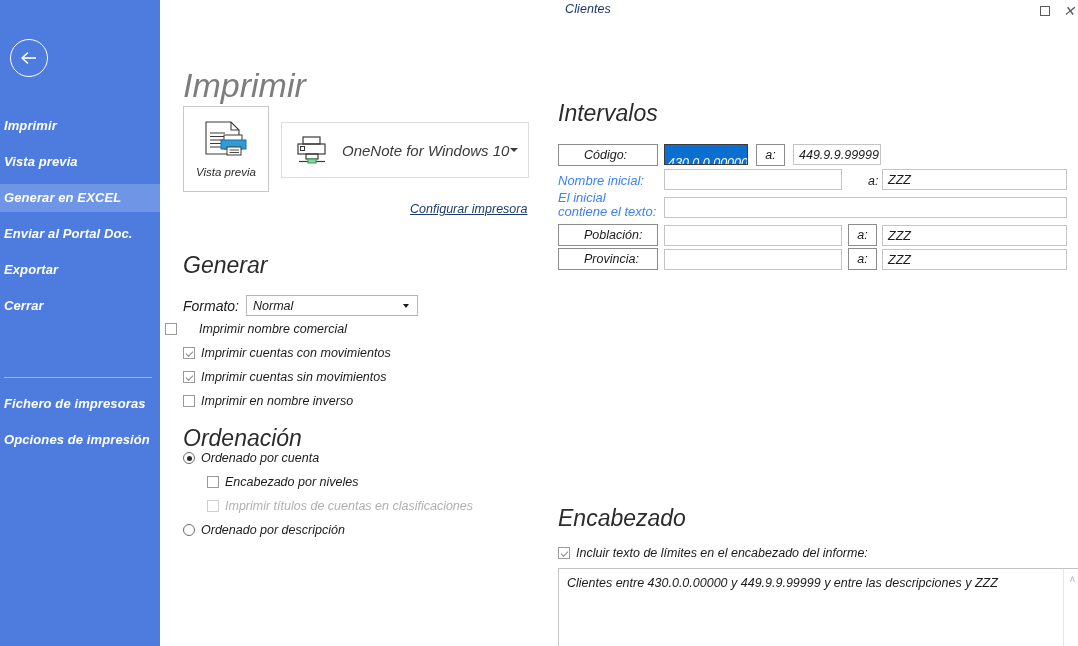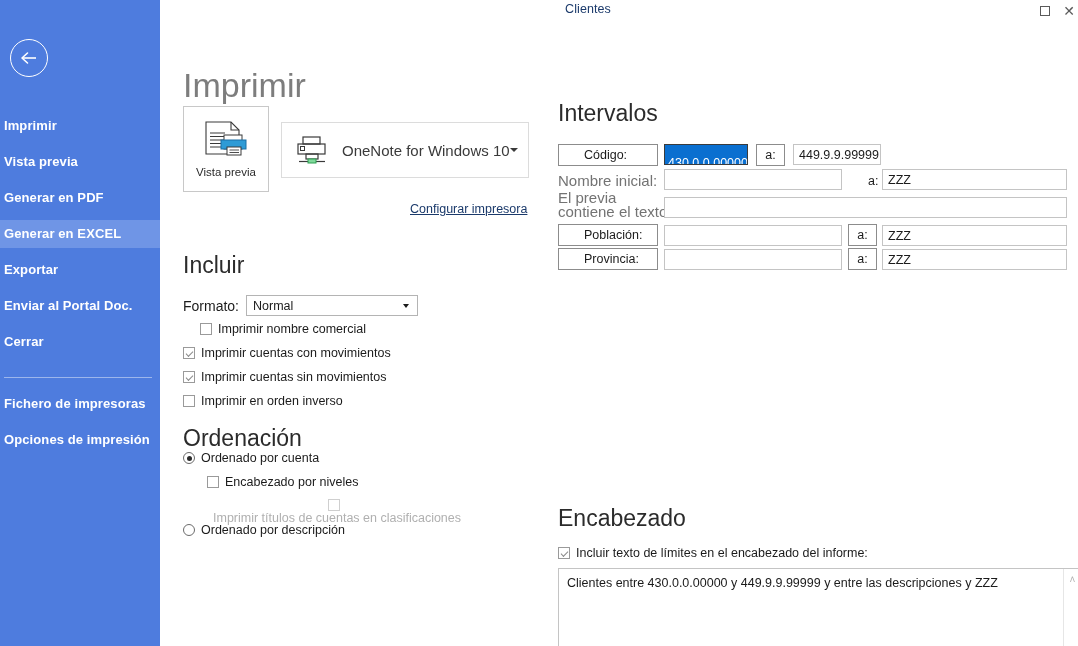--- a/index.html
+++ b/index.html
@@ -4,21 +4,21 @@
 <style>
   * { box-sizing: border-box; }
   html, body {
     margin: 0; padding: 0;
     width: 1078px; height: 646px;
     overflow: hidden;
     background: #ffffff;
     font-family: "Liberation Sans", sans-serif;
     -webkit-font-smoothing: antialiased;
   }
-  #app { position: relative; width: 1078px; height: 646px; background: #fff; }
+  #app { position: relative; width: 1078px; height: 646px; background: #fff; font-style: italic; }
 
   
   .titlebar {
     position: absolute; left: 160px; top: 0; right: 0; height: 22px;
     background: #ffffff;
   }
   .titlebar-text {
     position: absolute; left: 405px; top: 2px;
     font-size: 12.5px; color: #1b3a6b; letter-spacing: .1px;
   }
@@ -163,21 +163,21 @@
   h2.encabezado { position: absolute; left: 398px; top: 483px; }
 
   .field-btn {
     position: absolute; height: 22px;
     border: 1px solid #8c8c8c; background: #fff;
     display: flex; align-items: center; justify-content: center;
     font-size: 12.5px; color: #1b1b1b; cursor: pointer;
   }
   .field-btn.left-align { justify-content: flex-start; padding-left: 25px; }
   .plain-label {
-    position: absolute; font-size: 15px; color: #737373;
+    position: absolute; font-size: 13px; color: #3b82f6;
     line-height: 14px;
   }
   .txt {
     position: absolute; height: 21px;
     border: 1px solid #c4c4c4; background: #fff;
     font-size: 12.5px; color: #1b1b1b;
     display: flex; align-items: center; padding-left: 5px;
     cursor: text; overflow: hidden; white-space: nowrap;
   }
   .txt.focused {
@@ -237,24 +237,23 @@
     <div class="back-btn">
       <svg class="back-arrow" width="20" height="16" viewBox="0 0 20 16">
         <path d="M3 8 H17" stroke="#ffffff" stroke-width="1.6" fill="none"></path>
         <path d="M8.5 3 L3 8 L8.5 13" stroke="#ffffff" stroke-width="1.6" fill="none" stroke-linejoin="round" stroke-linecap="round"></path>
       </svg>
     </div>
 
     <div class="nav">
       <div class="nav-item">Imprimir</div>
       <div class="nav-item">Vista previa</div>
-      <div class="nav-item">Generar en PDF</div>
       <div class="nav-item selected">Generar en EXCEL</div>
+      <div class="nav-item">Enviar al Portal Doc.</div>
       <div class="nav-item">Exportar</div>
-      <div class="nav-item">Enviar al Portal Doc.</div>
       <div class="nav-item">Cerrar</div>
     </div>
 
     <div class="nav-divider"></div>
 
     <div class="nav-bottom">
       <div class="nav-item">Fichero de impresoras</div>
       <div class="nav-item">Opciones de impresión</div>
     </div>
   </div>
@@ -293,60 +292,60 @@
         <rect x="10" y="19" width="12" height="5" fill="none" stroke="#3a3a3a" stroke-width="1.2"></rect>
         <path d="M3 26.5 H29" stroke="#3a3a3a" stroke-width="1.2"></path>
         <rect x="12" y="24" width="8" height="4" fill="#7fd99a" stroke="#2f9e52" stroke-width="1"></rect>
       </svg>
       <div class="printer-name">OneNote for Windows 10</div>
       <div class="printer-caret"></div>
     </div>
 
     <div class="config-link">Configurar impresora</div>
 
-    <h2 class="section opciones">Incluir</h2>
+    <h2 class="section opciones">Generar</h2>
 
     <div class="formato-row">
       <div class="formato-label">Formato:</div>
       <div class="formato-select">
         <div class="formato-value">Normal</div>
         <div class="formato-caret"></div>
       </div>
     </div>
 
-    <div class="check-row" style="left:40px; top:300px;">
+    <div class="check-row" style="left:5px; top:300px;gap:16px;">
       <div class="cb"></div>
       <div class="check-label">Imprimir nombre comercial</div>
     </div>
     <div class="check-row" style="left:23px; top:324px;">
       <div class="cb checked"></div>
       <div class="check-label">Imprimir cuentas con movimientos</div>
     </div>
     <div class="check-row" style="left:23px; top:348px;">
       <div class="cb checked"></div>
       <div class="check-label">Imprimir cuentas sin movimientos</div>
     </div>
     <div class="check-row" style="left:23px; top:372px;">
       <div class="cb"></div>
-      <div class="check-label">Imprimir en orden inverso</div>
+      <div class="check-label">Imprimir en nombre inverso</div>
     </div>
 
     <h2 class="section ordenacion">Ordenación</h2>
 
     <div class="radio-row" style="left:23px; top:429px;">
       <div class="rb on"></div>
       <div class="radio-label">Ordenado por cuenta</div>
     </div>
 
     <div class="check-row" style="left:47px; top:453px;">
       <div class="cb"></div>
       <div class="check-label">Encabezado por niveles</div>
     </div>
 
-    <div class="check-row" style="left:47px; top:477px;flex-direction:column;">
+    <div class="check-row" style="left:47px; top:477px;">
       <div class="cb disabled"></div>
       <div class="check-label disabled">Imprimir títulos de cuentas en clasificaciones</div>
     </div>
 
     <div class="radio-row" style="left:23px; top:501px;">
       <div class="rb"></div>
       <div class="radio-label">Ordenado por descripción</div>
     </div>
 
     <h2 class="section intervalos">Intervalos</h2>
@@ -356,21 +355,21 @@
       <span class="sel">430.0.0.00000</span>
     </div>
     <div class="field-btn" style="left:596px; top:122px; width:29px;">a:</div>
     <div class="txt" style="left:633px; top:122px; width:88px;">449.9.9.99999</div>
 
     <div class="plain-label" style="left:398px; top:152px;">Nombre inicial:</div>
     <div class="txt" style="left:504px; top:147px; width:178px;"></div>
     <div class="a-sep" style="left:708px; top:152px;">a:</div>
     <div class="txt" style="left:722px; top:147px; width:185px;">ZZZ</div>
 
-    <div class="plain-label" style="left:398px; top:169px;">El previa</div>
+    <div class="plain-label" style="left:398px; top:169px;">El inicial</div>
     <div class="plain-label" style="left:398px; top:183px;">contiene el texto:</div>
     <div class="txt" style="left:504px; top:175px; width:403px;"></div>
 
     <div class="field-btn left-align" style="left:398px; top:202px; width:100px;">Población:</div>
     <div class="txt" style="left:504px; top:203px; width:178px;"></div>
     <div class="field-btn" style="left:688px; top:202px; width:29px;">a:</div>
     <div class="txt" style="left:722px; top:203px; width:185px;">ZZZ</div>
 
     <div class="field-btn left-align" style="left:398px; top:226px; width:100px;">Provincia:</div>
     <div class="txt" style="left:504px; top:227px; width:178px;"></div>

